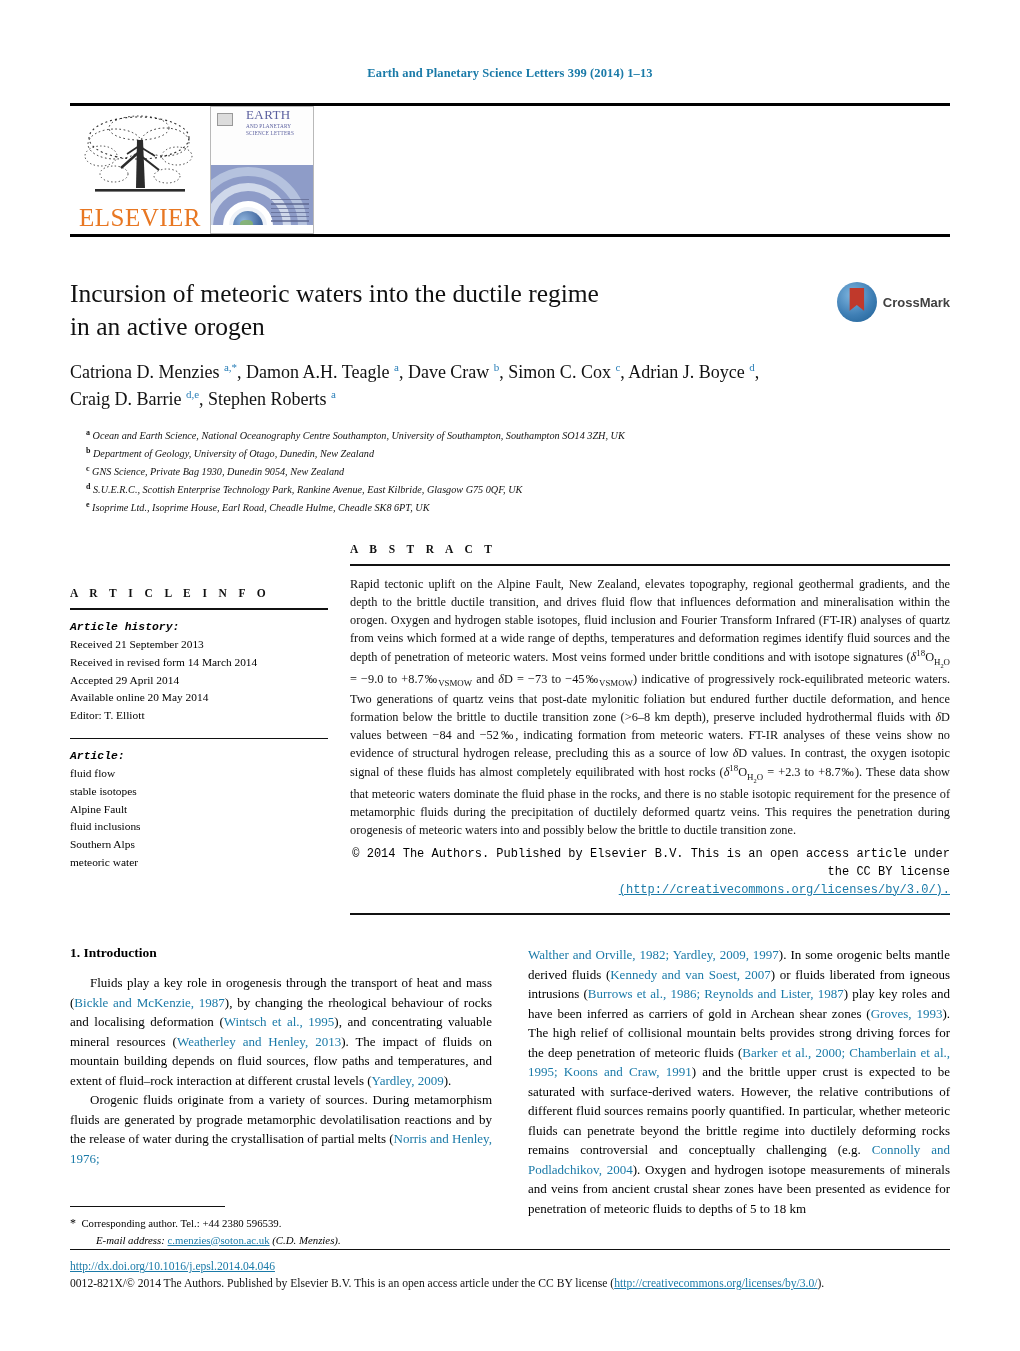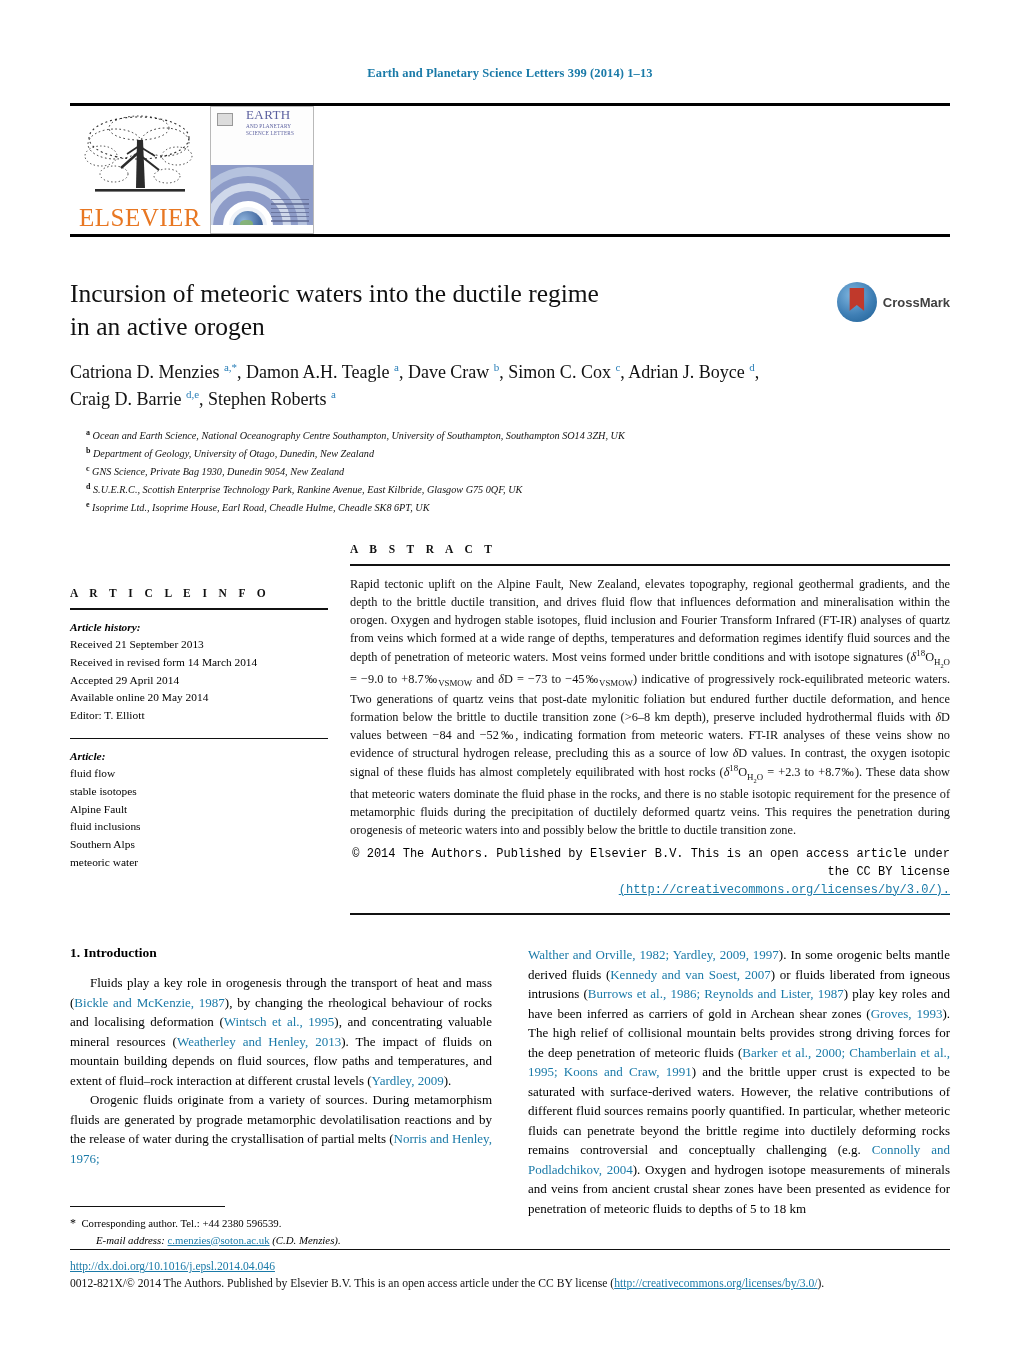--- a/index.html
+++ b/index.html
@@ -196,21 +196,21 @@
     font-family: "Liberation Serif", serif;
     font-size: 11.5px;
     font-weight: bold;
     letter-spacing: 4.4px;
     color: #111;
     margin-bottom: 9px;
   }
   .hr-block { border-top: 2px solid #111; margin-bottom: 9px; }
   .hr-block-thin { border-top: 1.6px solid #111; margin: 13px 0 9px; }
   .info-label {
-    font-family: Liberation Serif, serif;
+    font-family: Liberation Mono, monospace;
     font-style: italic; font-weight: bold;
     font-size: 11.4px; line-height: 1.55;
   }
   .info-line {
     font-family: "Liberation Serif", serif;
     font-size: 11.4px; line-height: 1.55;
   }
   .abstract-body {
     font-family: "Liberation Serif", serif;
     font-size: 12.3px;

